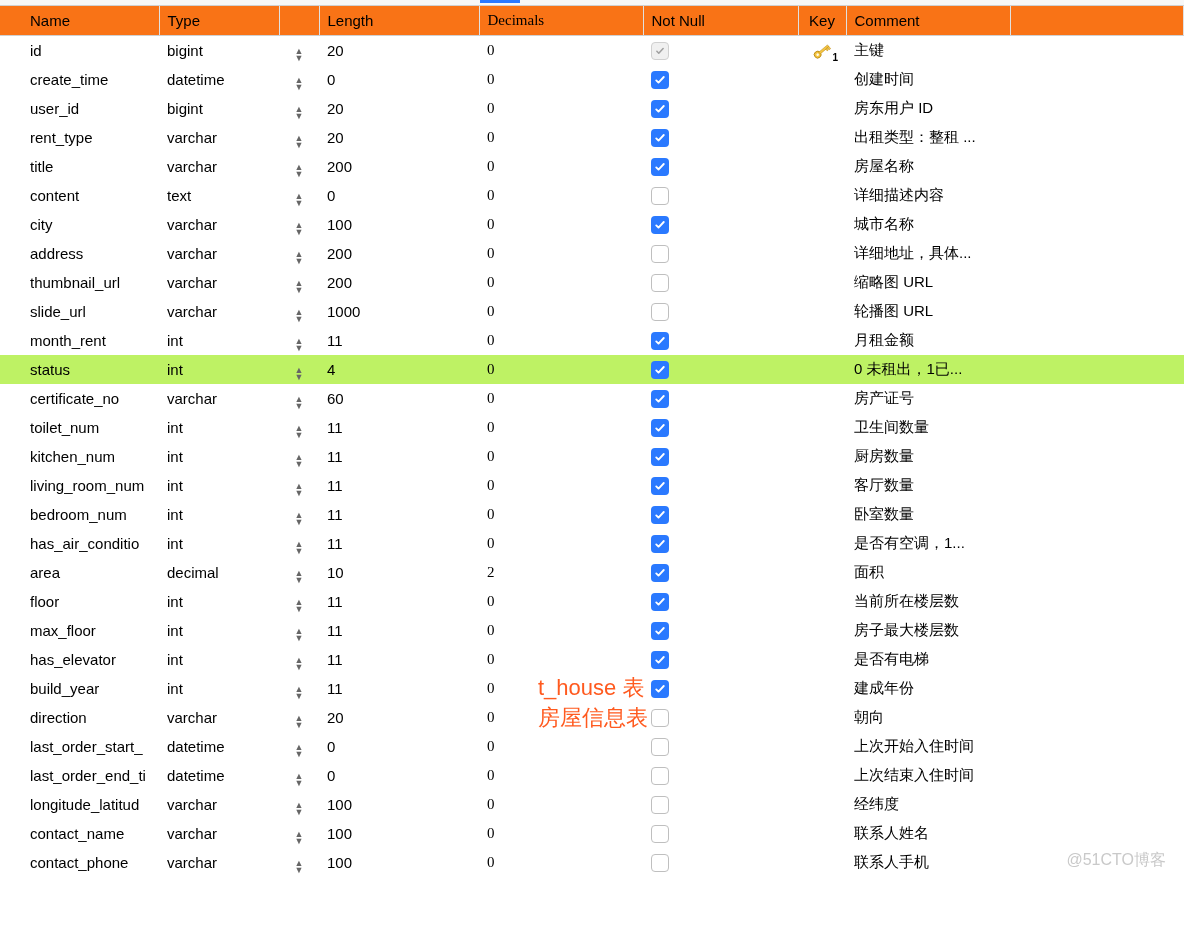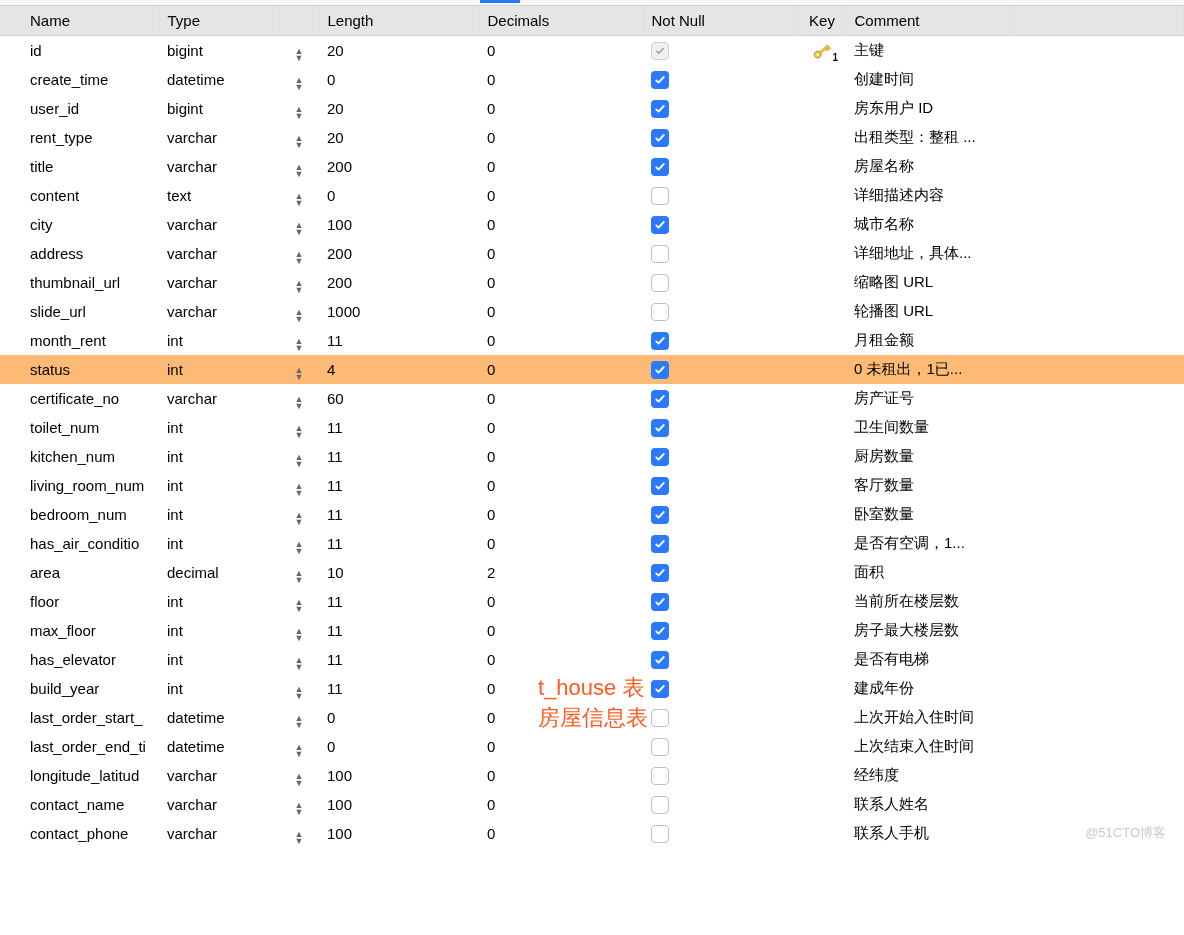--- a/index.html
+++ b/index.html
@@ -1,46 +1,46 @@
 <!DOCTYPE html>
 <html><head>
 <meta charset="utf-8">
 <style>
   * { box-sizing: border-box; }
   html, body { margin:0; padding:0; font-family: -apple-system, BlinkMacSystemFont, "Helvetica Neue", Arial, sans-serif; font-size:15px; color:#000; background:#fff; }
   .container { width:1184px; position:relative; }
   .top-bar { height:6px; width:1184px; background:#f7f7f7; border-bottom:1px solid #d0d0d0; position:relative; }
   .top-accent { position:absolute; top:0; left:480px; width:40px; height:3px; background:#2a79ff; }
   table { border-collapse:collapse; width:100%; table-layout:fixed; }
-  th { text-align:left; font-weight:400; padding:6px 8px; background:#e5e5e5; border-bottom:1px solid #d0d0d0; border-right:1px solid #e0e0e0; color:#000; height:28px; }
+  th { text-align:left; font-weight:400; padding:6px 8px; background:#f97316; border-bottom:1px solid #d0d0d0; border-right:1px solid #e0e0e0; color:#000; height:28px; }
   td { padding:4px 8px; height:29px; white-space:nowrap; overflow:hidden; text-overflow:ellipsis; }
-  tr.selected td { background:#fdba74; }
+  tr.selected td { background:#bef264; }
   .col-name    { width:159px; padding-left:30px; }
   .col-type    { width:120px; }
   .col-step    { width:40px; text-align:center;}
   .col-length  { width:160px; }
-  .col-decimals{ width:164px; }
+  .col-decimals{ width:164px;font-family:Liberation Serif, serif; }
   .col-notnull { width:155px; text-align:left; }
   .col-key     { width:48px; text-align:center; }
   .col-comment { width:164px; }
   .col-spacer  { width:auto; }
   th.col-name  { padding-left:30px; }
   .stepper { display:inline-flex; flex-direction:column; line-height:6px; font-size:9px; color:#666; }
   .stepper span:first-child { margin-bottom:1px; }
   .cb { width:18px; height:18px; border-radius:4px; display:inline-flex; align-items:center; justify-content:center; vertical-align:middle; }
   .cb.checked { background:#2a79ff; border:none; }
   .cb.checked svg { width:12px; height:12px; }
   .cb.unchecked { background:#fff; border:1px solid #bfbfbf; }
   .cb.disabled { background:#f0f0f0; border:1px solid #d0d0d0; }
   .cb.disabled svg { width:10px; height:10px; }
   .key-icon { display:inline-block; position:relative; }
   .key-icon svg { width:26px; height:18px; vertical-align:middle; }
   .key-sub { position:absolute; right:-3px; bottom:-3px; font-size:10px; font-weight:600; color:#000; }
   .annotation { position:absolute; color:#ff5a1f; font-size:22px; font-weight:500; line-height:30px; pointer-events:none; white-space:nowrap; }
-  .watermark { position:absolute; right:18px; bottom:6px; color:#c9c9c9; font-size:13px; }
+  .watermark { position:absolute; right:18px; bottom:6px; color:#c9c9c9; font-size:16px; }
 </style>
 </head>
 <body>
 <div class="container">
 
 <div class="top-bar">
       <div class="top-accent"></div>
     </div>
 
 <table>
@@ -458,20 +458,34 @@
           <td class="col-notnull"><span class="cb checked">
               <svg viewBox="0 0 16 16">
                 <path fill="none" stroke="#fff" stroke-width="2.5" stroke-linecap="round" stroke-linejoin="round" d="M3 8.5l3 3 7-7.5"></path>
               </svg>
             </span></td>
           <td class="col-key"></td>
           <td class="col-comment">建成年份</td>
           <td class="col-spacer"></td>
         </tr>
         <tr>
+          <td class="col-name">direction</td>
+          <td class="col-type">varchar</td>
+          <td class="col-step"><span class="stepper">
+              <span>▲</span>
+              <span>▼</span>
+            </span></td>
+          <td class="col-length">20</td>
+          <td class="col-decimals">0</td>
+          <td class="col-notnull"><span class="cb unchecked"></span></td>
+          <td class="col-key"></td>
+          <td class="col-comment">朝向</td>
+          <td class="col-spacer"></td>
+        </tr>
+        <tr>
           <td class="col-name">last_order_start_</td>
           <td class="col-type">datetime</td>
           <td class="col-step"><span class="stepper">
               <span>▲</span>
               <span>▼</span>
             </span></td>
           <td class="col-length">0</td>
           <td class="col-decimals">0</td>
           <td class="col-notnull"><span class="cb unchecked"></span></td>
           <td class="col-key"></td>

